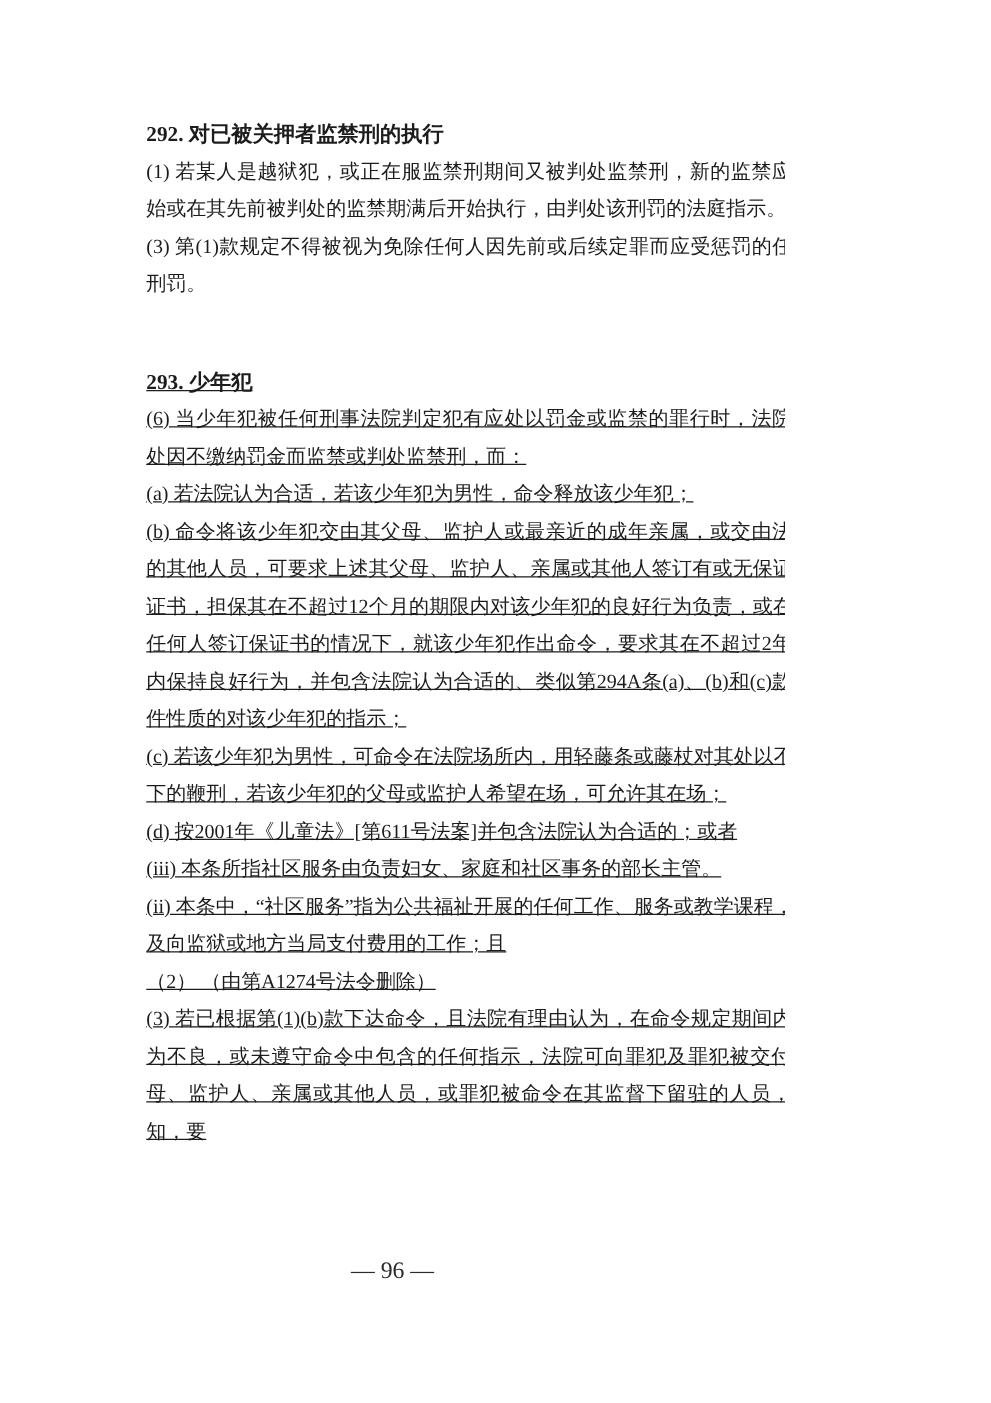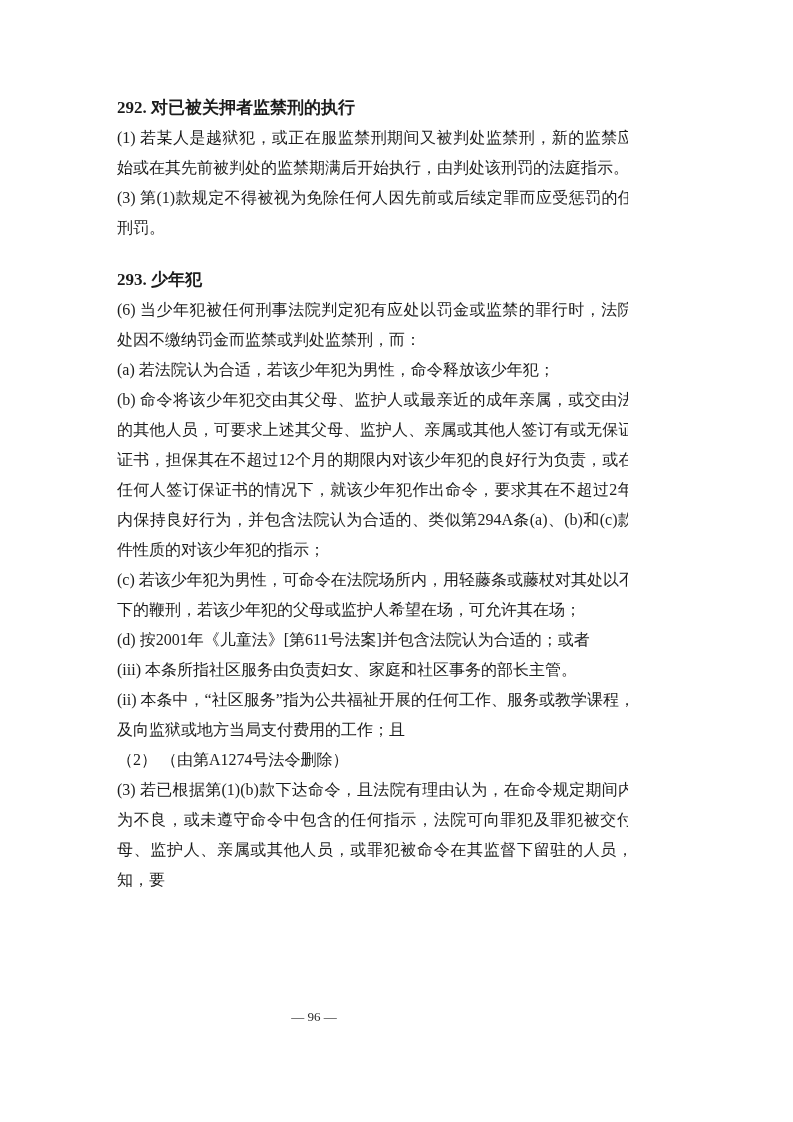--- a/index.html
+++ b/index.html
@@ -20,39 +20,39 @@
     position: absolute;
     left: 117px;
     top: 93px;
     width: 566px;
     font-size: 16px;
     line-height: 30px;
     text-align: justify;
     text-justify: inter-character;
   }
   .section { margin: 0; padding: 0; }
-  .section + .section { margin-top: 22px; }
+  .section + .section { margin-top: 48px; text-decoration: underline; }
   .heading {
     font-size: 17px;
     font-weight: bold;
     margin: 0;
     line-height: 30px;
     text-align: left;
   }
   .para {
     margin: 0;
     padding: 0;
   }
   .footer {
     position: absolute;
     top: 1006px;
     left: 0;
     width: 100%;
     text-align: center;
-    font-size: 13px;
+    font-size: 19px;
     line-height: 22px;
     color: #2a2a2a;
   }
 </style>
 </head>
 <body>
 
 <div class="page">
   <div class="content">
 

